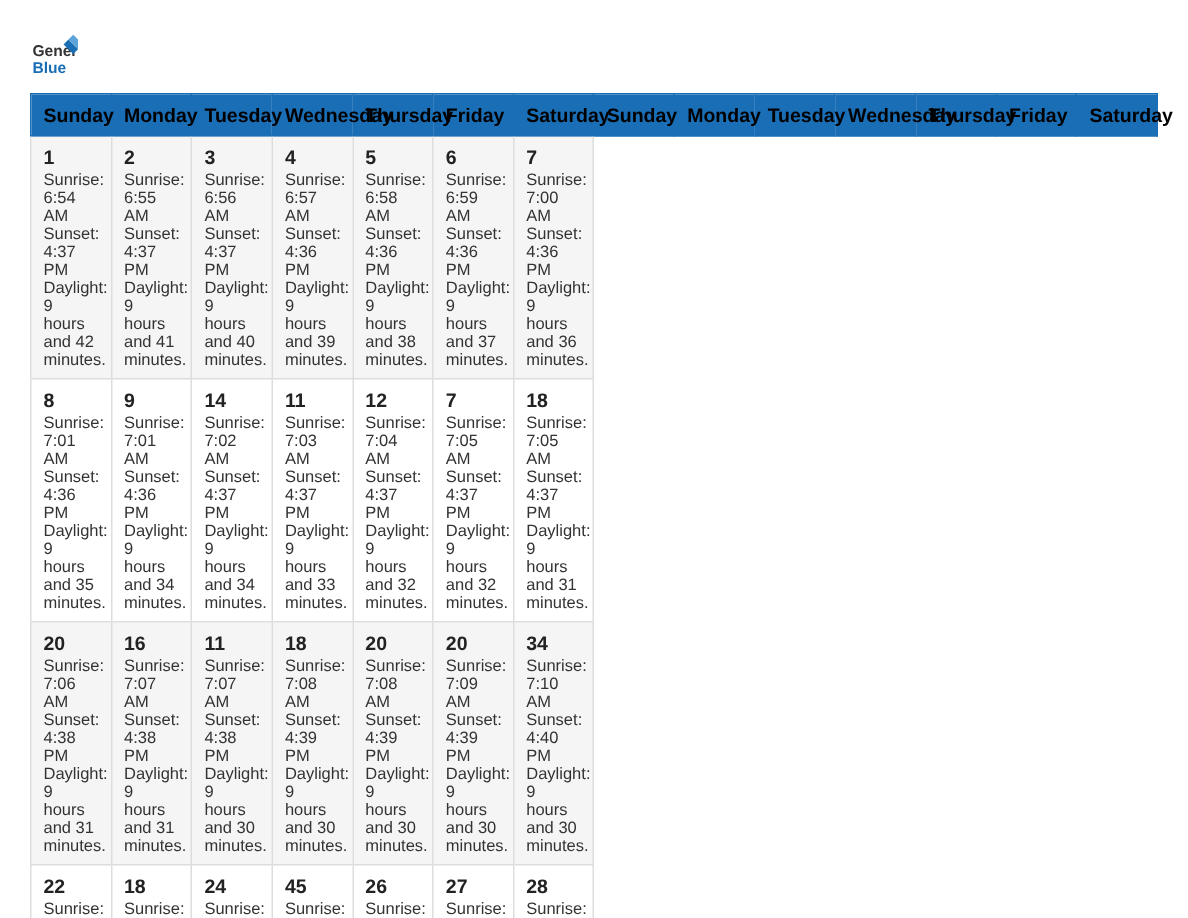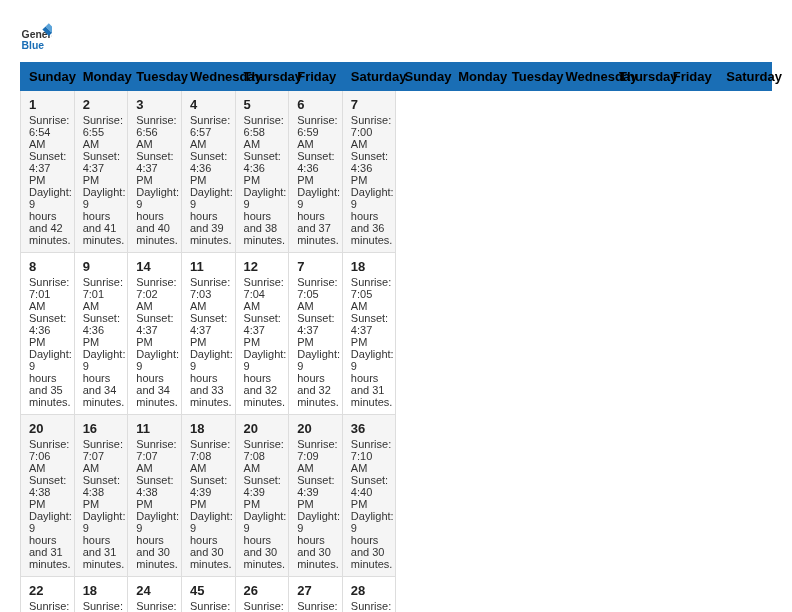--- a/index.html
+++ b/index.html
@@ -130,21 +130,21 @@
         <td><span class="day-num">7</span><span>Sunrise: 7:05 AM<br>Sunset: 4:37 PM<br>Daylight: 9 hours and 32 minutes.</span></td>
         <td><span class="day-num">18</span><span>Sunrise: 7:05 AM<br>Sunset: 4:37 PM<br>Daylight: 9 hours and 31 minutes.</span></td>
       </tr>
       <tr>
         <td><span class="day-num">20</span><span>Sunrise: 7:06 AM<br>Sunset: 4:38 PM<br>Daylight: 9 hours and 31 minutes.</span></td>
         <td><span class="day-num">16</span><span>Sunrise: 7:07 AM<br>Sunset: 4:38 PM<br>Daylight: 9 hours and 31 minutes.</span></td>
         <td><span class="day-num">11</span><span>Sunrise: 7:07 AM<br>Sunset: 4:38 PM<br>Daylight: 9 hours and 30 minutes.</span></td>
         <td><span class="day-num">18</span><span>Sunrise: 7:08 AM<br>Sunset: 4:39 PM<br>Daylight: 9 hours and 30 minutes.</span></td>
         <td><span class="day-num">20</span><span>Sunrise: 7:08 AM<br>Sunset: 4:39 PM<br>Daylight: 9 hours and 30 minutes.</span></td>
         <td><span class="day-num">20</span><span>Sunrise: 7:09 AM<br>Sunset: 4:39 PM<br>Daylight: 9 hours and 30 minutes.</span></td>
-        <td><span class="day-num">36</span><span>Sunrise: 7:10 AM<br>Sunset: 4:40 PM<br>Daylight: 9 hours and 30 minutes.</span></td>
+        <td><span class="day-num">34</span><span>Sunrise: 7:10 AM<br>Sunset: 4:40 PM<br>Daylight: 9 hours and 30 minutes.</span></td>
       </tr>
       <tr>
         <td><span class="day-num">22</span><span>Sunrise: 7:10 AM<br>Sunset: 4:40 PM<br>Daylight: 9 hours and 30 minutes.</span></td>
         <td><span class="day-num">18</span><span>Sunrise: 7:10 AM<br>Sunset: 4:41 PM<br>Daylight: 9 hours and 30 minutes.</span></td>
         <td><span class="day-num">24</span><span>Sunrise: 7:11 AM<br>Sunset: 4:41 PM<br>Daylight: 9 hours and 30 minutes.</span></td>
         <td><span class="day-num">45</span><span>Sunrise: 7:11 AM<br>Sunset: 4:42 PM<br>Daylight: 9 hours and 30 minutes.</span></td>
         <td><span class="day-num">26</span><span>Sunrise: 7:12 AM<br>Sunset: 4:43 PM<br>Daylight: 9 hours and 30 minutes.</span></td>
         <td><span class="day-num">27</span><span>Sunrise: 7:12 AM<br>Sunset: 4:43 PM<br>Daylight: 9 hours and 31 minutes.</span></td>
         <td><span class="day-num">28</span><span>Sunrise: 7:12 AM<br>Sunset: 4:44 PM<br>Daylight: 9 hours and 31 minutes.</span></td>
       </tr>

